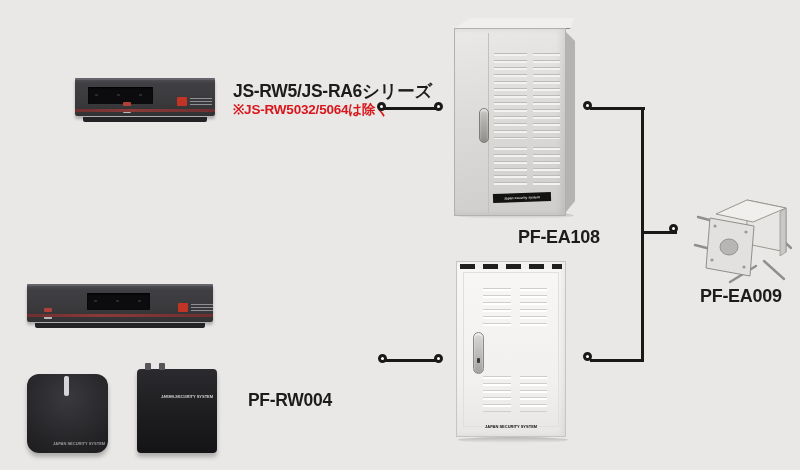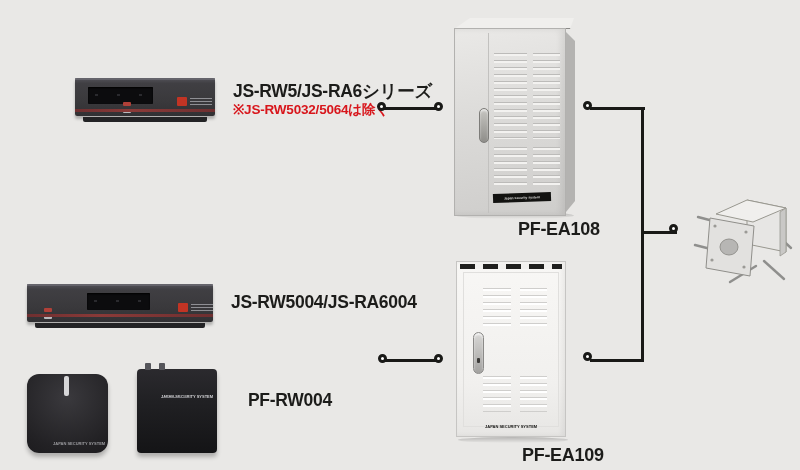--- a/index.html
+++ b/index.html
@@ -128,21 +128,21 @@
       <div class="vent" style="left:78px; top:24px; width:27px; height:86px;"></div>
       <div class="vent" style="left:39px; top:118px; width:33px; height:40px;"></div>
       <div class="vent" style="left:78px; top:118px; width:27px; height:40px;"></div>
       <div class="ea108-handle"></div>
       <div class="ea108-badge">
         <span class="micro">Japan security system</span>
       </div>
     </div>
     <div class="ea108-side"></div>
   </div>
-  <div class="plabel" style="left:518px; top:219px; font-size:18px;">PF-EA108</div>
+  <div class="plabel" style="left:518px; top:227px; font-size:18px;">PF-EA108</div>
 
   <div class="cline" style="left:590px; top:107px; width:55px; height:3px;"></div>
   <div class="cline" style="left:641px; top:107px; width:3px; height:255px;"></div>
   <div class="cline" style="left:643px; top:231px; width:34px; height:3px;"></div>
   <div class="cline" style="left:590px; top:359px; width:53px; height:3px;"></div>
   <div class="cnode" style="left:583px; top:101px;"></div>
   <div class="cnode" style="left:669px; top:224px;"></div>
   <div class="cnode" style="left:583px; top:352px;"></div>
 
   <svg class="ea009" width="105" height="100" viewBox="0 0 105 100">
@@ -159,39 +159,39 @@
       <polygon points="26,24 57,10 96,18 63,32" fill="#f0efed" stroke="#98978f" stroke-width="1"></polygon>
       <polygon points="20,28 64,36 60,86 16,78" fill="#e2e1df" stroke="#8f8e8a" stroke-width="1"></polygon>
       <ellipse cx="39" cy="57" rx="9" ry="8" fill="#b7b6b4" stroke="#94938f" stroke-width="1"></ellipse>
       <circle cx="25" cy="36" r="1.6" fill="#9b9a96"></circle>
       <circle cx="56" cy="42" r="1.6" fill="#9b9a96"></circle>
       <circle cx="22" cy="70" r="1.6" fill="#9b9a96"></circle>
       <circle cx="54" cy="77" r="1.6" fill="#9b9a96"></circle>
       <polygon points="96,18 96,62 90,66 90,22" fill="#c9c8c6" stroke="#98978f" stroke-width="0.8"></polygon>
     </g>
   </svg>
+  <div class="plabel" style="left:700px; top:286px; font-size:18px;">PF-EA009</div>
 
   <div class="recorder" style="left:27px; top:284px; width:186px; height:44px;">
     <div class="rec-body">
       <div class="rec-top"></div>
       <div class="rec-brand"></div>
       <div class="rec-window" style="left:32%; width:34%;">
         <div class="rec-dots"></div>
       </div>
       <div class="rec-btns" style="left:9%; top:24px;">
         <div class="rec-btn red"></div>
         <div class="rec-btn"></div>
       </div>
       <div class="rec-logo" style="left:81%; top:19px;"></div>
       <div class="rec-logotxt" style="left:88%; top:20px;"></div>
       <div class="rec-stripe" style="top:30px;"></div>
     </div>
     <div class="rec-base"></div>
   </div>
-  <div class="plabel" style="left:231px; top:292px;">JS-RW5004/JS-RA6004</div>
 
   <div class="rw004">
     <div class="rw004-stripe"></div>
     <div class="rw004-brand"><span class="micro">JAPAN SECURITY SYSTEM</span></div>
   </div>
   <div class="ra504">
     <div class="ra504-ant" style="left:8px;"></div>
     <div class="ra504-ant" style="left:22px;"></div>
     <div class="ra504-text"><span class="micro" style="transform-origin:0 0;">JAPAN SECURITY SYSTEM</span></div>
     <div class="ra504-bar" style="top:28px;"></div>
@@ -207,15 +207,14 @@
     <div class="ea109-topstrip"></div>
     <div class="ea109-door"></div>
     <div class="vent" style="left:26px; top:26px; width:28px; height:42px;"></div>
     <div class="vent" style="left:63px; top:26px; width:27px; height:42px;"></div>
     <div class="vent" style="left:26px; top:114px; width:28px; height:36px;"></div>
     <div class="vent" style="left:63px; top:114px; width:27px; height:36px;"></div>
     <div class="ea109-handle"></div>
     <div class="ea109-key"></div>
     <div class="ea109-brand"><span class="micro">JAPAN SECURITY SYSTEM</span></div>
   </div>
-  <div class="plabel" style="left:522px; top:445px; font-size:18px;">PF-EA109</div>
 
 </div>
 
 </body></html>

